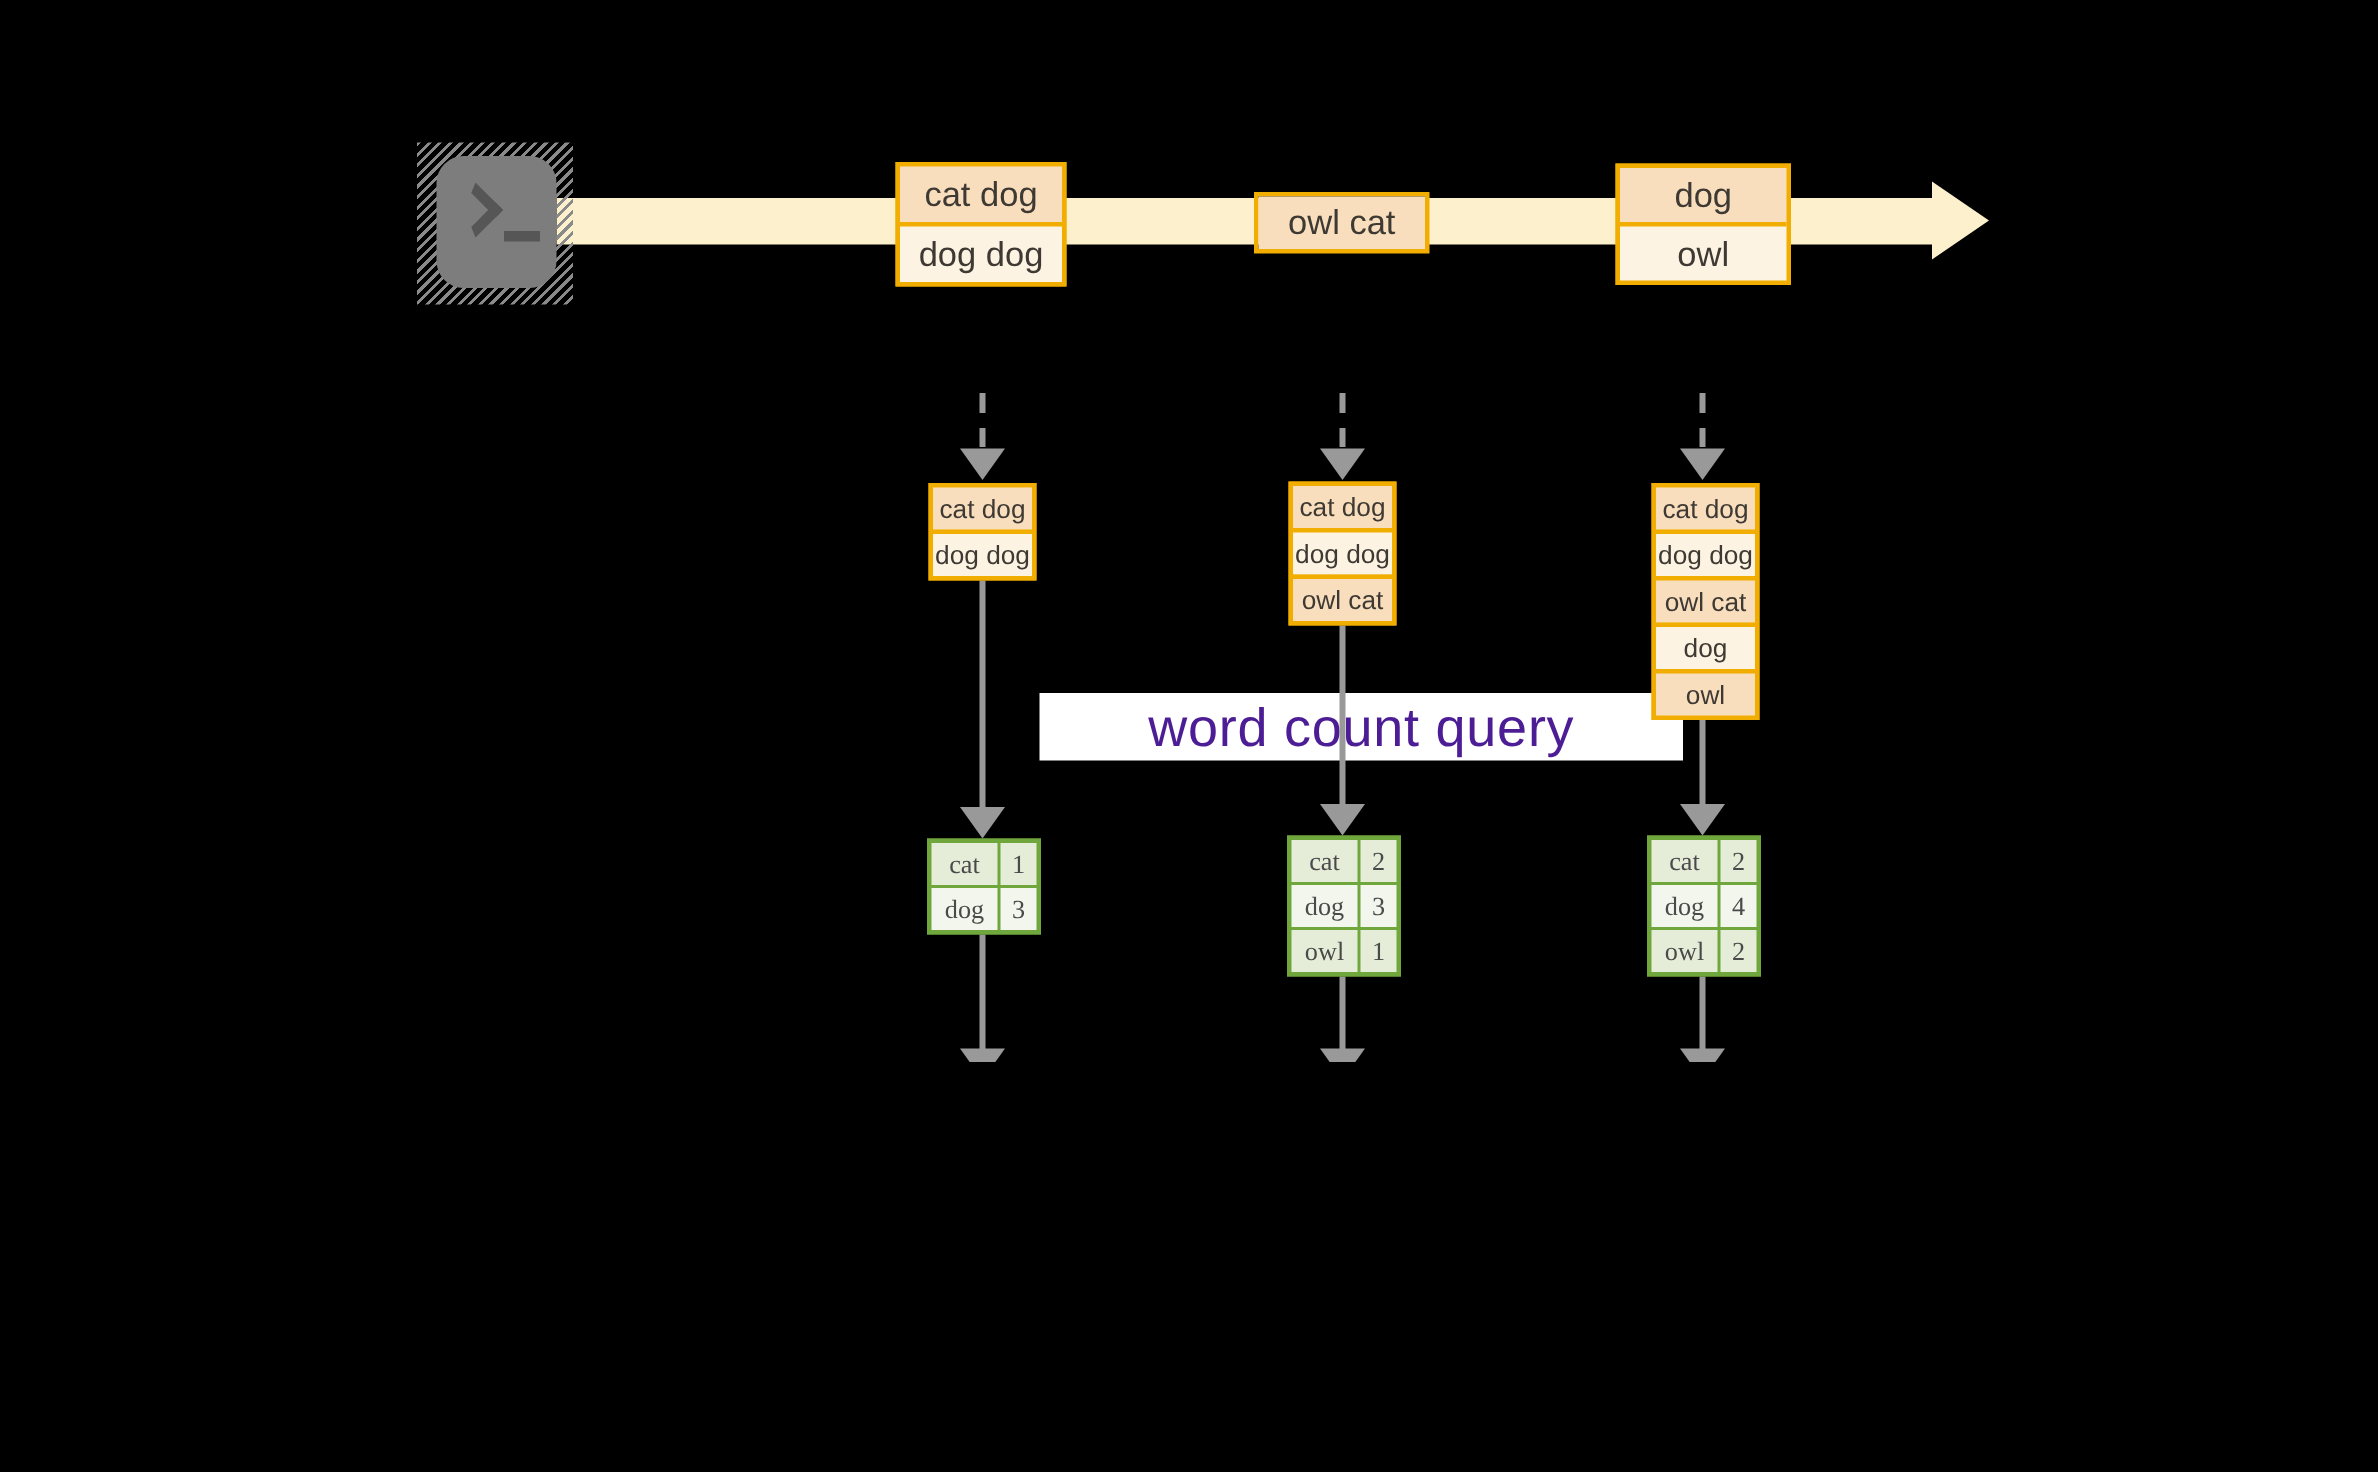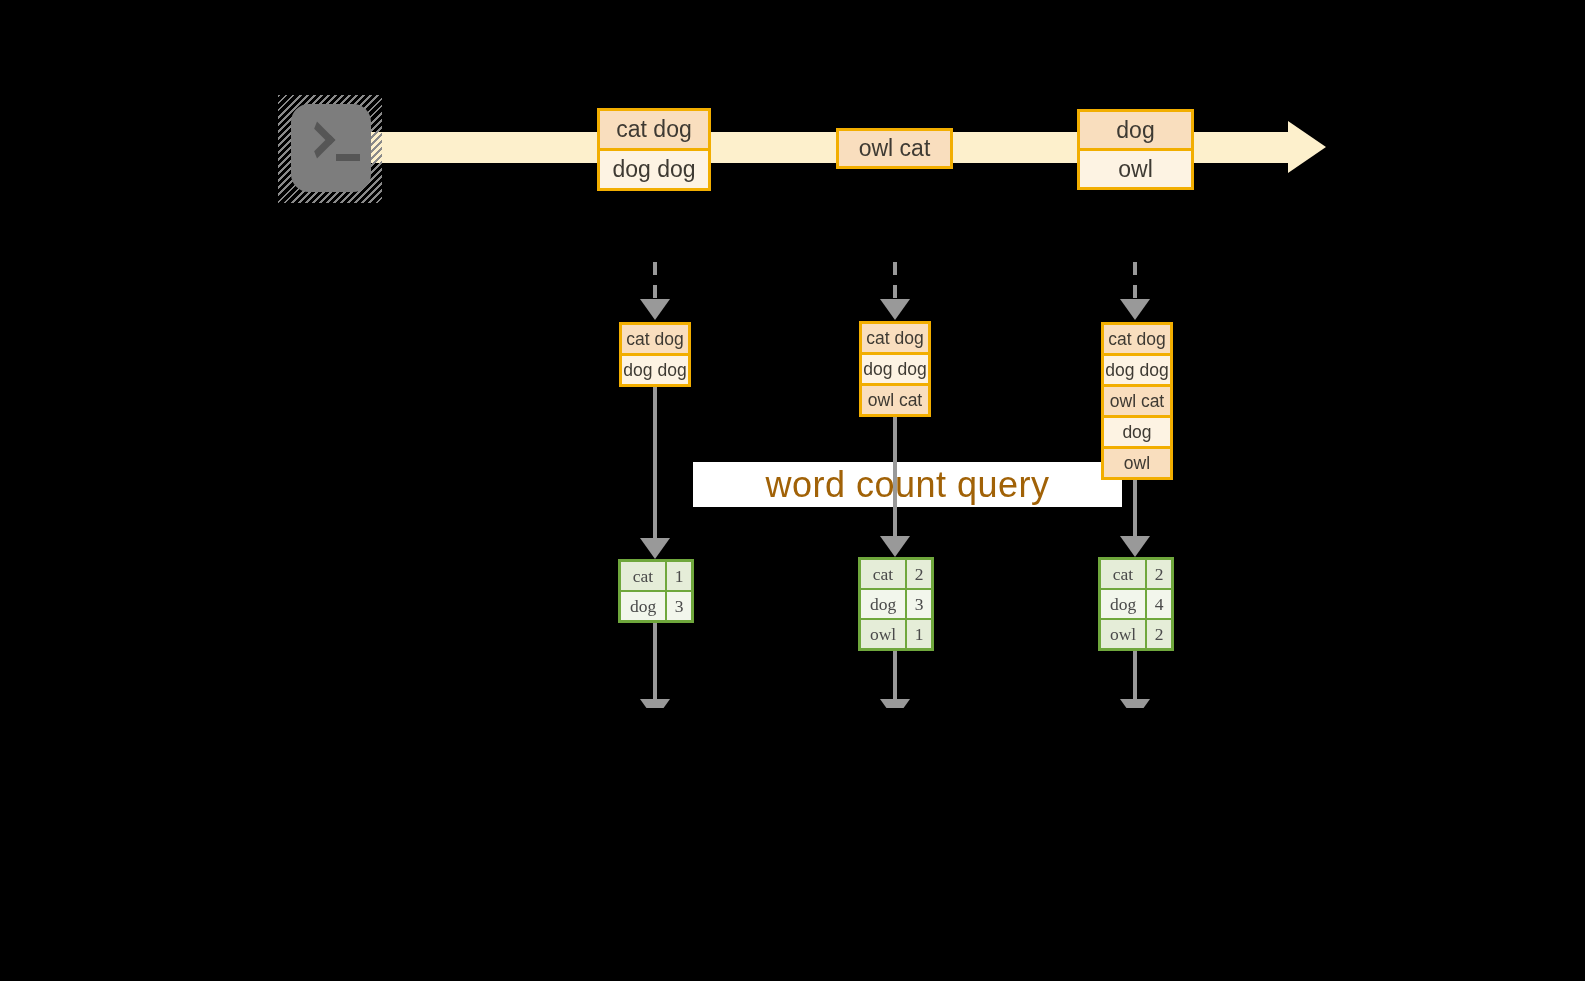--- a/index.html
+++ b/index.html
@@ -39,21 +39,21 @@
   .erow.small{height:28px;font-size:17.5px;}
 
   
   .stem{width:4px;background:var(--gray);z-index:3;}
   .stem.dashed{background:repeating-linear-gradient(to bottom,var(--gray) 0 13px,transparent 13px 23px);}
   .ahead{width:0;height:0;border-left:15px solid transparent;border-right:15px solid transparent;
          border-top:21px solid var(--gray);z-index:3;}
 
   
   .banner{background:var(--banner);z-index:2;display:flex;align-items:center;justify-content:center;
-          font-size:36px;font-weight:300;color:#a16207;letter-spacing:.5px;}
+          font-size:36px;font-weight:300;color:#4c1d95;letter-spacing:.5px;}
 
   
   .gtable{border:3px solid var(--green);background:var(--green);display:grid;
           grid-template-columns:44px 24px;gap:2px;z-index:4;}
   .gcell{display:flex;align-items:center;justify-content:center;font-size:17.5px;color:#4a4a4a;}
   .gtable .gcell:nth-child(4n+1),.gtable .gcell:nth-child(4n+2){background:var(--gcell_a);}
   .gtable .gcell:nth-child(4n+3),.gtable .gcell:nth-child(4n){background:var(--gcell_b);}
   .gcell{height:28px;font-family:Liberation Serif, serif;}
 </style>
 </head>

